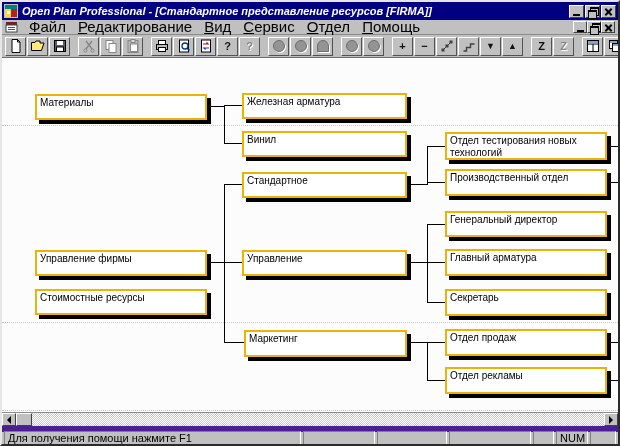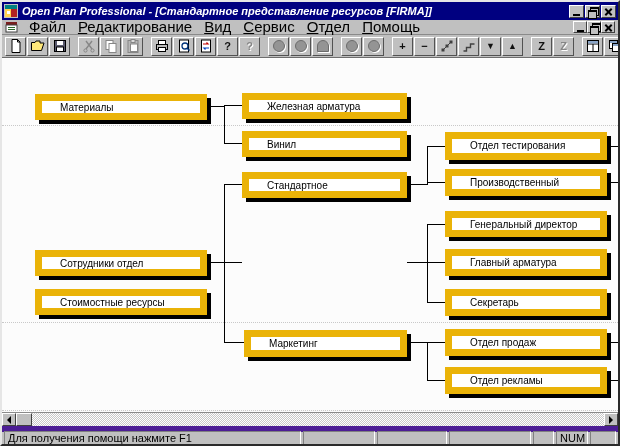--- a/index.html
+++ b/index.html
@@ -79,23 +79,23 @@
 
   
   .content {
     position:relative; flex:1 1 auto; background:#fcfcfc; overflow:hidden;
     box-shadow:inset 0 1px 0 #fff;
   }
   .pageline { position:absolute; left:0; width:616px; height:0; border-top:1px dotted #c9c9c9; }
   .hl { position:absolute; height:1px; background:#000; }
   .vl { position:absolute; width:1px; background:#000; }
   .node {
-    position:absolute; background:#fff; border:7px solid #eab308;
+    position:absolute; background:#fff; border:2px solid #eab308;
     box-shadow:4px 4px 0 #000; font-size:10px; line-height:12px;
-    padding:1px 18px; color:#000; overflow:hidden;
+    padding:1px 3px; color:#000; overflow:hidden;
   }
 
   
   .hscroll {
     height:14px; flex:0 0 auto; position:relative;
     background:repeating-conic-gradient(#fff 0% 25%, #c9c9c9 0% 50%) 0 0/2px 2px;
     border-top:1px solid #8a8a8a;
   }
   .sbtn {
     position:absolute; top:0; width:14px; height:13px; background:#c0c0c0;
@@ -352,24 +352,25 @@
 
       <div class="hl" style="left:606px;top:88px;width:10px"></div>
       <div class="hl" style="left:606px;top:124px;width:10px"></div>
       <div class="hl" style="left:606px;top:284px;width:10px"></div>
       <div class="hl" style="left:606px;top:322px;width:10px"></div>
     </div>
 
     <div class="node" style="left:33px;top:36px;width:172px;height:26px"><span>Материалы</span></div>
     <div class="node" style="left:240px;top:35px;width:165px;height:26px"><span>Железная арматура</span></div>
     <div class="node" style="left:240px;top:73px;width:165px;height:26px"><span>Винил</span></div>
-    <div class="node" style="left:33px;top:192px;width:172px;height:26px"><span>Сотрудники отдел</span></div>
+    <div class="node" style="left:33px;top:192px;width:172px;height:26px"><span>Управление фирмы</span></div>
     <div class="node" style="left:240px;top:114px;width:165px;height:26px"><span>Стандартное</span></div>
     <div class="node" style="left:443px;top:74px;width:162px;height:28px"><span>Отдел тестирования новых технологий</span></div>
     <div class="node" style="left:443px;top:111px;width:162px;height:27px"><span>Производственный отдел</span></div>
+    <div class="node" style="left:240px;top:192px;width:165px;height:26px"><span>Управление</span></div>
     <div class="node" style="left:443px;top:153px;width:162px;height:26px"><span>Генеральный директор</span></div>
     <div class="node" style="left:443px;top:191px;width:162px;height:27px"><span>Главный арматура</span></div>
     <div class="node" style="left:443px;top:231px;width:162px;height:27px"><span>Секретарь</span></div>
     <div class="node" style="left:242px;top:272px;width:163px;height:27px"><span>Маркетинг</span></div>
     <div class="node" style="left:443px;top:271px;width:162px;height:27px"><span>Отдел продаж</span></div>
     <div class="node" style="left:443px;top:309px;width:162px;height:27px"><span>Отдел рекламы</span></div>
     <div class="node" style="left:33px;top:231px;width:172px;height:26px"><span>Стоимостные ресурсы</span></div>
   </div>
 
   <div class="hscroll">

